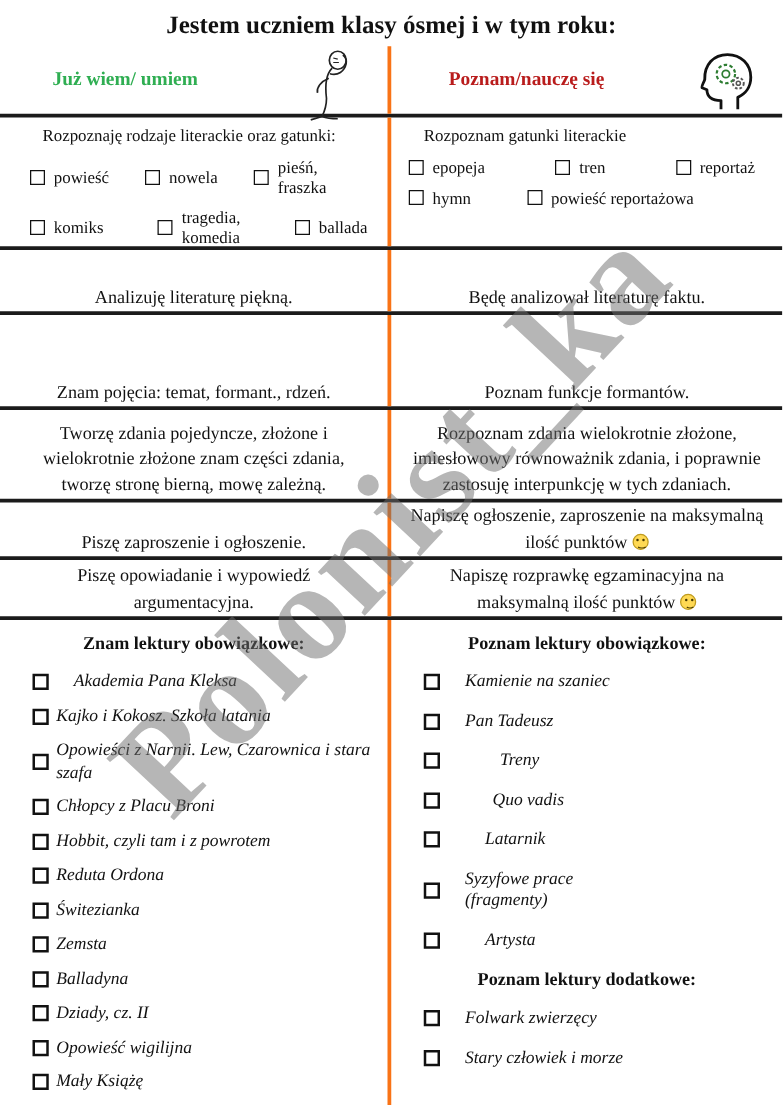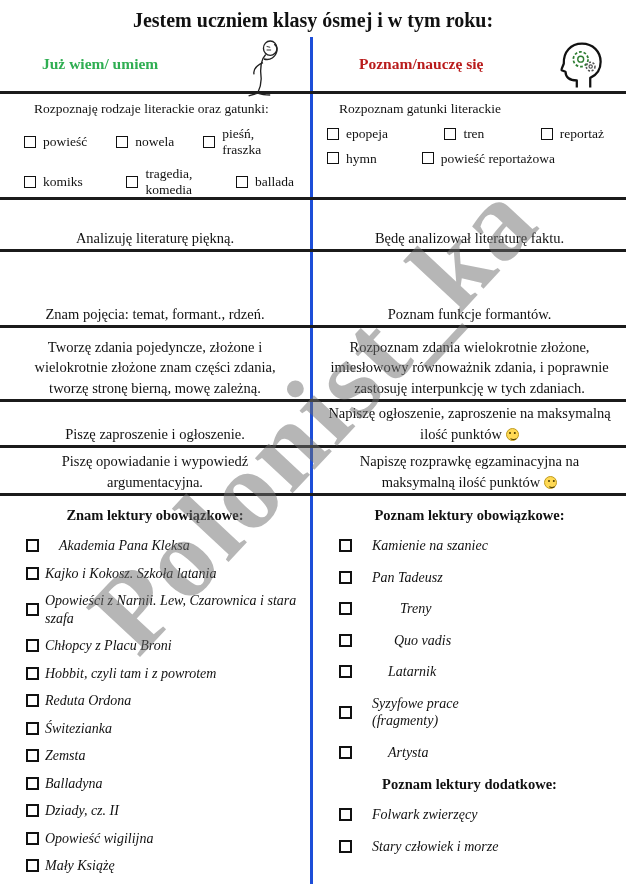--- a/index.html
+++ b/index.html
@@ -9,21 +9,21 @@
     background: #fff; color: #111; overflow: hidden;
     font-family: "Liberation Serif", "DejaVu Serif", serif;
     display: flex; flex-direction: column;
   }
   .title { flex: 0 0 37px; margin: 0; padding-top: 9px; text-align: center;
            font-size: 20px; font-weight: bold; }
   .grid { flex: 1; display: flex; flex-direction: column; min-height: 0; }
   .row { display: flex; border-bottom: 3px solid #1b1b1b; }
   .row:last-child { border-bottom: none; flex: 1; min-height: 0; }
   .cell { width: 50%; min-width: 0; }
-  .cell.left { border-right: 3px solid #1d4ed8; }
+  .cell.left { border-right: 3px solid #f97316; }
 
   
   .header-row { flex: 0 0 57px; }
   .header-cell { display: flex; align-items: center; justify-content: space-between; }
   .header-cell.left  { padding: 0 20px 0 42px; }
   .header-cell.right { padding: 0 18px 0 46px; }
   .hdr { font-weight: bold; font-size: 15.5px; }
   .hdr.green { color: #2fae52; }
   .hdr.red   { color: #b91c1c; }
   .doodle { margin-bottom: -8px; }

